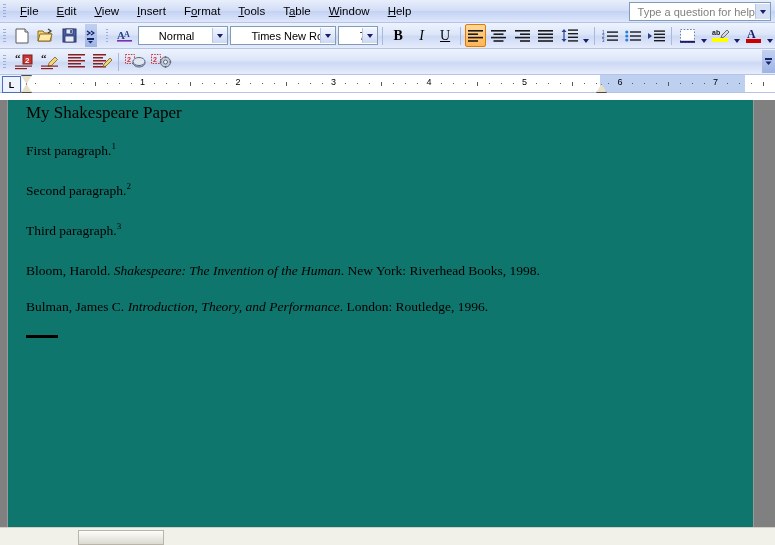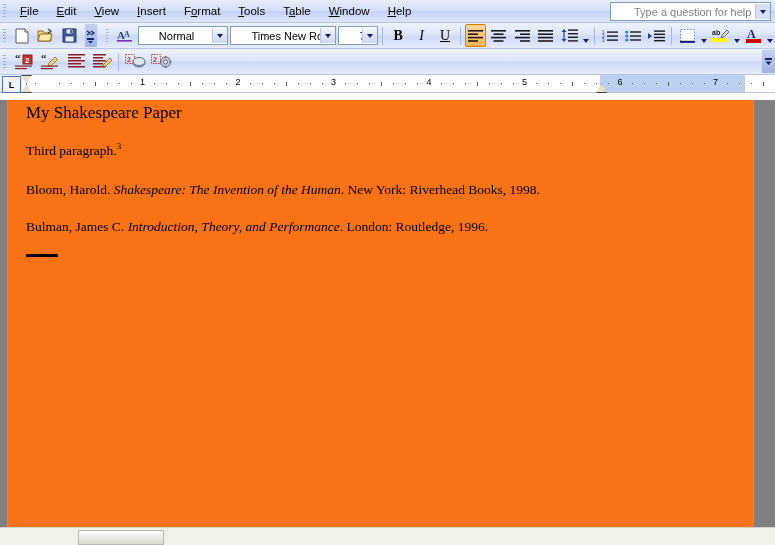--- a/index.html
+++ b/index.html
@@ -10,35 +10,36 @@
     background:#ffffff;
     -webkit-font-smoothing:none;
   }
   
   .menubar{
     height:22px;
     background:linear-gradient(to bottom,#e8eefb 0%,#d2ddf6 48%,#c4d2f3 52%,#dde6fb 100%);
     display:flex;align-items:center;
     border-bottom:1px solid #b6c4e8;
     position:relative;
+    text-align:right;
   }
   .grip{
     width:3px;height:14px;margin:0 5px 0 3px;
     background-image:repeating-linear-gradient(to bottom,#9aaedd 0 1px,transparent 1px 3px);
   }
   .menu-item{
     padding:3px 9px;color:#000;font-size:11.5px;white-space:nowrap;cursor:default;
   }
   .menu-item u{text-decoration:underline;}
   .help-box{
     position:absolute;right:4px;top:2px;
     width:140px;height:17px;
     background:#ffffff;border:1px solid #7f9db9;
     display:flex;align-items:center;
-    font-size:11px;color:#808080;padding-left:19px;
+    font-size:11px;color:#808080;
   }
   .help-box span{padding-left:4px;flex:1;overflow:hidden;white-space:nowrap;}
   .help-box .arrow{
     width:14px;height:15px;background:#d6e0f5;border-left:1px solid #b6c4e8;
     display:flex;align-items:center;justify-content:center;
   }
   .toolbar{
     height:25px;
     background:linear-gradient(to bottom,#eef3fd 0%,#dce6f9 45%,#cdd9f4 55%,#e5ecfc 100%);
     display:flex;align-items:center;
@@ -116,21 +117,21 @@
     background:#e8e0c8;border:1px solid #4a4a4a;
     clip-path:polygon(50% 0,100% 100%,0 100%);
   }
   
   .doc-wrap{
     position:absolute;left:0;top:100px;right:0;bottom:17px;
     background:#808080;overflow:hidden;
   }
   .page{
     position:absolute;left:7px;top:0;width:745px;bottom:0;
-    background:#f97316;
+    background:#0f766e;
     border-left:1px solid #9a9a9a;border-right:1px solid #9a9a9a;
   }
   .doc-body{
     padding:4px 22px 0 18px;
     font-family:"Liberation Serif", serif;
     color:#000;
   }
   h1.doc-h{
     font-size:17px;font-weight:normal;margin:0 0 18px 0;line-height:1.1;
   }
@@ -548,20 +549,26 @@
     </div>
 </div>
 
 <div class="doc-wrap">
   <div class="page">
     <div class="doc-body">
 
       <h1 class="doc-h">My Shakespeare Paper</h1>
 
       <p class="para">
+        <span>First paragraph.</span><sup>1</sup>
+      </p>
+      <p class="para">
+        <span>Second paragraph.</span><sup>2</sup>
+      </p>
+      <p class="para">
         <span>Third paragraph.</span><sup>3</sup>
       </p>
 
 
       <p class="bib">
         <span>Bloom, Harold. </span><i>Shakespeare: The Invention of the Human</i><span>. New York: Riverhead Books, 1998.</span>
       </p>
       <p class="bib">
         <span>Bulman, James C. </span><i>Introduction, Theory, and Performance</i><span>. London: Routledge, 1996.</span>
       </p>

